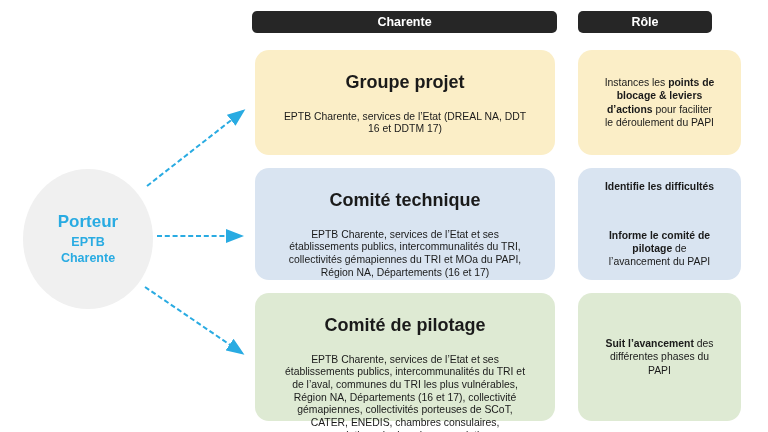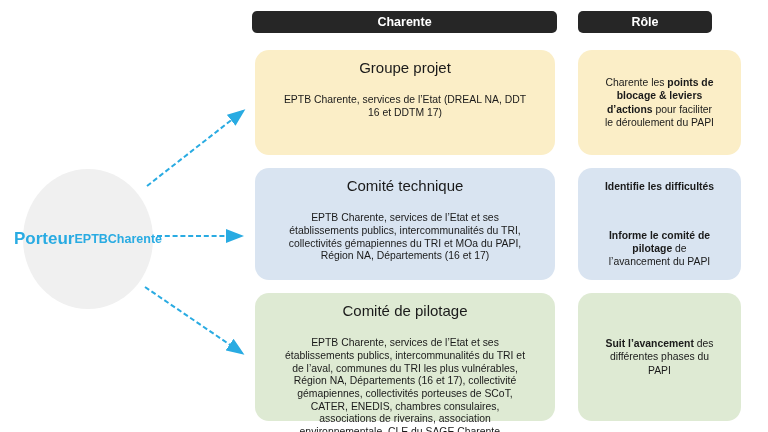--- a/index.html
+++ b/index.html
@@ -21,29 +21,29 @@
     display:flex;flex-direction:column;align-items:center;text-align:center;
   }
   .instance{left:255px;width:300px;padding:9px 14px 8px}
   .role{left:578px;width:163px;padding:8px 12px;justify-content:center}
   .r0{top:50px;height:105px}
   .r1{top:168px;height:112px}
   .r2{top:293px;height:128px}
   .c-yellow{background:var(--yellow)}
   .c-blue{background:var(--blue)}
   .c-green{background:var(--green)}
-  .box-title{font-weight:normal;font-size:15px;margin:0 0 6px;line-height:1.15}
+  .box-title{font-weight:bold;font-size:18px;margin:13px 0 6px;line-height:1.15}
   .box-body{font-size:10.4px;line-height:1.22;display:flex;flex-direction:column;gap:13px}
   .role-body{font-size:10.4px;line-height:1.27;display:flex;flex-direction:column;gap:12px}
   .box-body p,.role-body p{margin:12px}
   .b{font-weight:bold}
   
   .circle{
     position:absolute;left:23px;top:169px;width:130px;height:140px;border-radius:50%;
-    background:var(--circle);display:flex;flex-direction:row;align-items:center;
+    background:var(--circle);display:flex;flex-direction:column;align-items:center;
     justify-content:center;color:var(--accent);font-weight:bold;text-align:center;
   }
   .porteur-main{font-size:17px;line-height:1.35}
   .porteur-sub{font-size:12.5px;line-height:1.3}
   
   .arrows{position:absolute;left:0;top:0;pointer-events:none}
   .arrow{stroke:var(--accent);stroke-width:2;stroke-dasharray:5 2.8;fill:none}
   .arrowhead{fill:var(--accent)}
 </style>
 </head>
@@ -72,21 +72,21 @@
   <div class="hdr hdr-role">Rôle</div>
 
   <div class="box instance r0 c-yellow">
     <div class="box-title">Groupe projet</div>
     <div class="box-body">
         <p><span>EPTB Charente, services de l’Etat (DREAL NA, DDT 16 et DDTM 17)</span></p>
       </div>
   </div>
   <div class="box role r0 c-yellow">
     <div class="role-body">
-        <p><span>Charente les </span><span class="b">points de blocage &amp; leviers d’actions</span><span> pour faciliter le déroulement du PAPI</span></p>
+        <p><span>Instances les </span><span class="b">points de blocage &amp; leviers d’actions</span><span> pour faciliter le déroulement du PAPI</span></p>
       </div>
   </div>
 
   <div class="box instance r1 c-blue">
     <div class="box-title">Comité technique</div>
     <div class="box-body">
         <p><span>EPTB Charente, services de l’Etat et ses établissements publics, intercommunalités du TRI, collectivités gémapiennes du TRI et MOa du PAPI, Région NA, Départements (16 et 17)</span></p>
       </div>
   </div>
   <div class="box role r1 c-blue">

